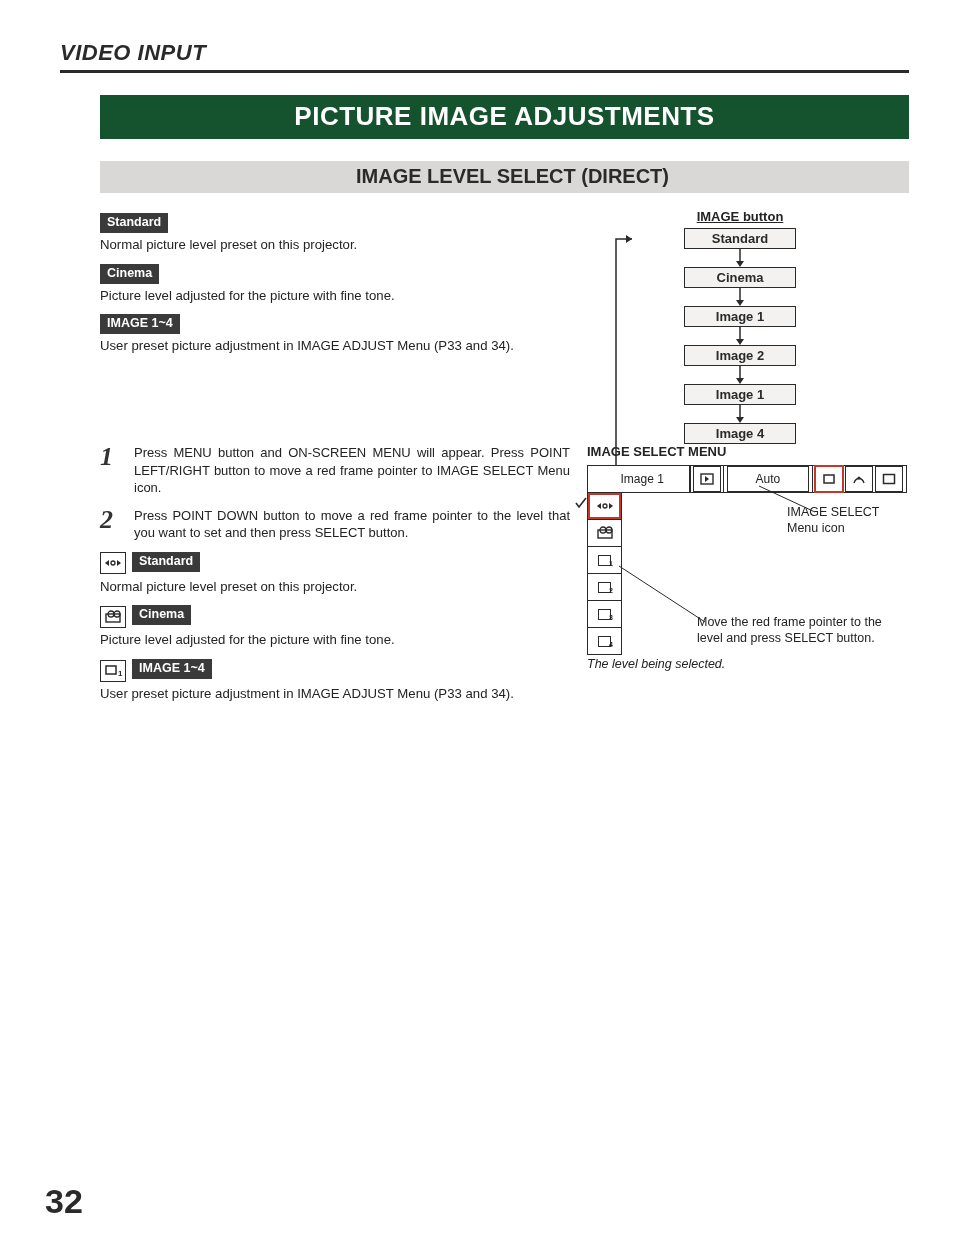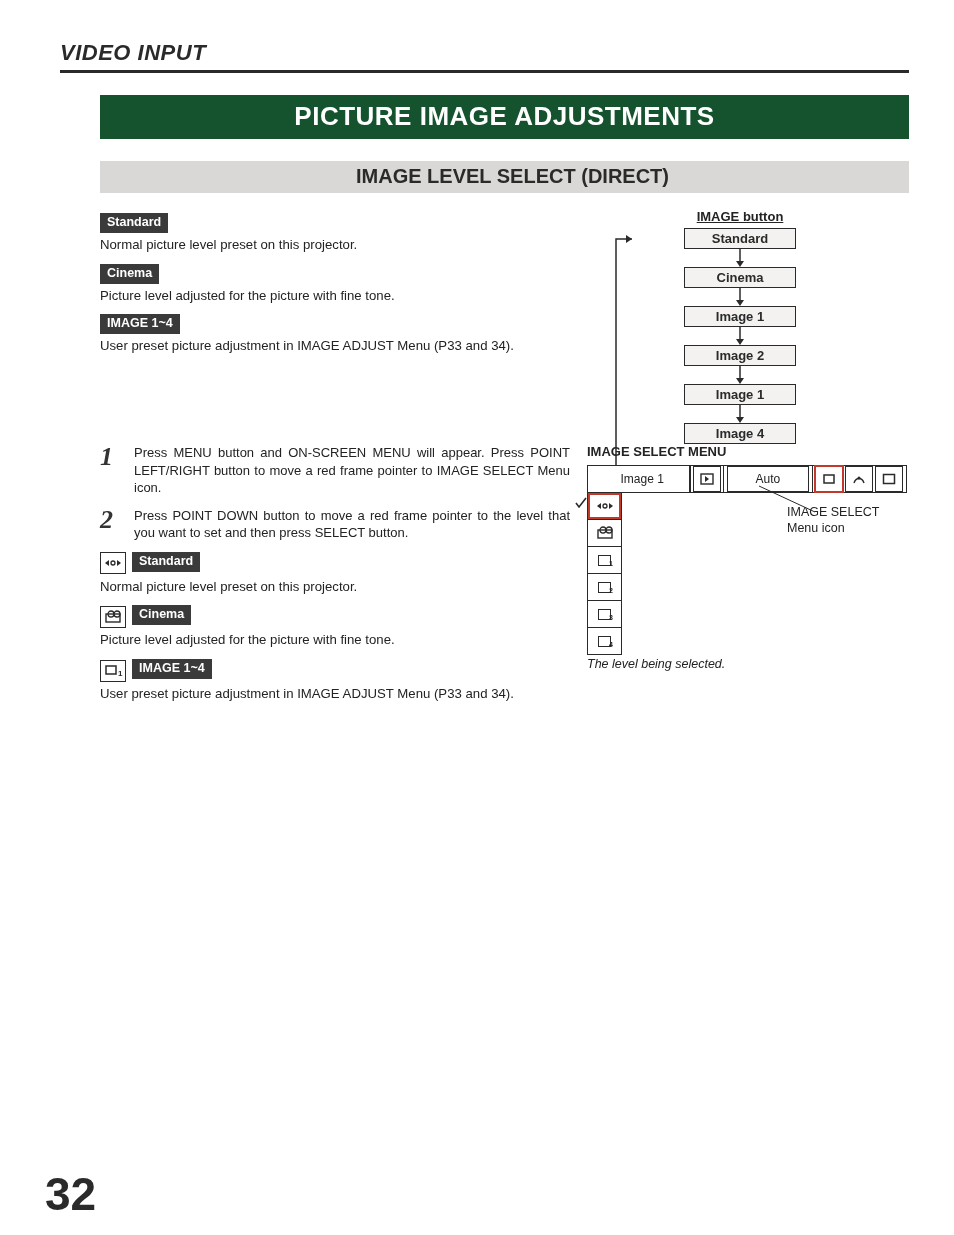--- a/index.html
+++ b/index.html
@@ -108,21 +108,21 @@
     background: #fff;
     align-items: center;
     justify-content: center;
   }
   .with-icon { display: flex; align-items: center; margin-bottom: 3px; }
   .page-number {
     position: absolute;
     left: 45px;
     bottom: 14px;
     font-weight: 800;
-    font-size: 46px;
+    font-size: 34px;
     color: #2a2a2a;
   }
   
   .flow {
     margin-left: 70px;
     width: 200px;
     position: relative;
   }
   .flow-title {
     text-align: center;
@@ -409,20 +409,26 @@
 
         <div class="caption">The level being selected.</div>
 
         <div class="annot" style="left:200px; top:60px; width:120px">
           <svg style="left:-30px; top:-20px" width="60" height="30">
               <line x1="58" y1="28" x2="2" y2="2" stroke="#2a2a2a" stroke-width="1"></line>
             </svg>
           <span>IMAGE SELECT Menu icon</span>
         </div>
 
+        <div class="annot" style="left:110px; top:170px; width:210px">
+          <svg style="left:-80px; top:-50px" width="90" height="60">
+              <line x1="88" y1="58" x2="2" y2="2" stroke="#2a2a2a" stroke-width="1"></line>
+            </svg>
+          <span>Move the red frame pointer to the level and press SELECT button.</span>
+        </div>
 
         <svg style="position:absolute; left:-12px; top:52px" width="12" height="14">
           <path d="M1 7 L4 11 L11 2" fill="none" stroke="#2a2a2a" stroke-width="1.6"></path>
         </svg>
       </div>
     </div>
   </div>
 
   <div class="page-number">32</div>
 </div>

